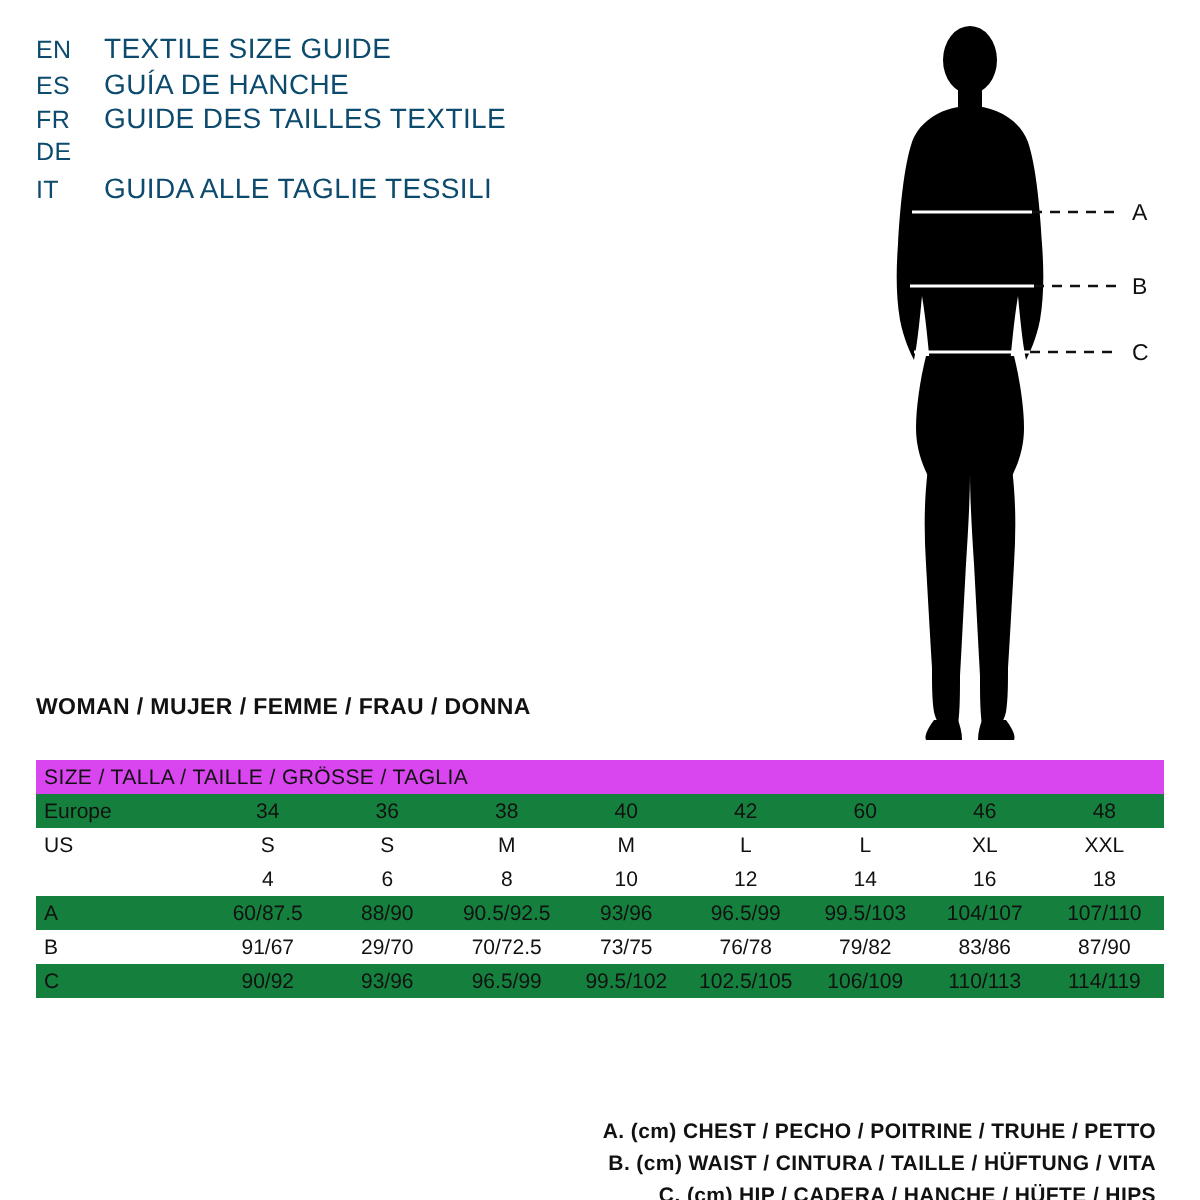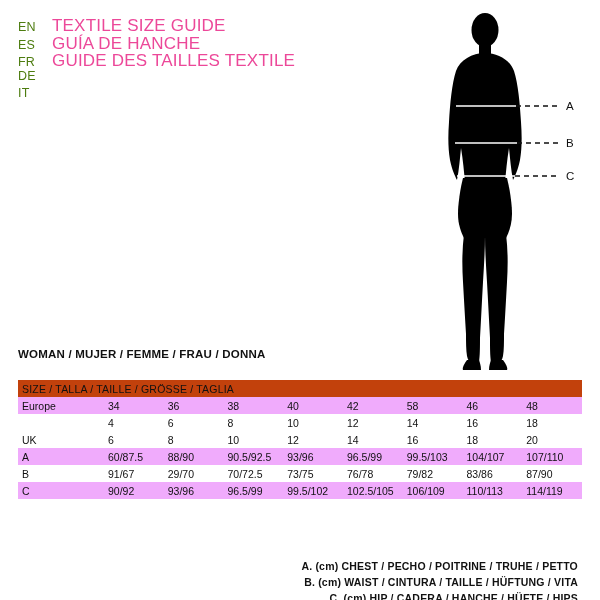--- a/index.html
+++ b/index.html
@@ -26,26 +26,26 @@
   }
   .lang-row {
     display: flex;
     align-items: baseline;
     height: 17.5px;
   }
   .lang-code {
     width: 34px;
     font-size: 12.5px;
     letter-spacing: 0.2px;
-    color: #4d7c0f;
+    color: #0c4a6e;
   }
   .lang-title {
-    font-size: 17px;
-    letter-spacing: 0.2px;
-    color: #ec4899;
+    font-size: 14px;
+    letter-spacing: 0.2px;
+    color: #0c4a6e;
     white-space: nowrap;
   }
 
   
   .figure-wrap {
     position: absolute;
     left: 400px;
     top: 8px;
     width: 200px;
     height: 370px;
@@ -77,31 +77,31 @@
     font-size: 10.5px;
   }
   table.size-table td {
     height: 17px;
     padding: 0 4px;
     color: #111;
     white-space: nowrap;
     overflow: hidden;
   }
   .row-head td {
-    background: #c2410c;
+    background: #d946ef;
     font-weight: normal;
     font-size: 10.5px;
     letter-spacing: 0.2px;
     text-align: left;
     height: 18px;
   }
-  .row-shaded td { background: #f0abfc; }
+  .row-shaded td { background: #15803d; }
   .row-plain td { background: #ffffff; }
   .col-label { width: 86px; text-align: left; padding-left: 4px; }
-  .cell { text-align: left; }
+  .cell { text-align: center; }
 
   
   .legend {
     position: absolute;
     left: 18px;
     top: 558px;
     width: 560px;
     text-align: right;
   }
   .legend-row {
@@ -137,20 +137,21 @@
     </div>
     <div class="lang-row">
       <span class="lang-code">FR</span>
       <span class="lang-title">GUIDE DES TAILLES TEXTILE</span>
     </div>
     <div class="lang-row">
       <span class="lang-code">DE</span>
     </div>
     <div class="lang-row">
       <span class="lang-code">IT</span>
+      <span class="lang-title">GUIDA ALLE TAGLIE TESSILI</span>
     </div>
   </div>
 
   <div class="figure-wrap">
     <svg width="200" height="370" viewBox="0 0 200 370" xmlns="http://www.w3.org/2000/svg">
 
       <g fill="#000000">
 
         <ellipse cx="85" cy="22" rx="13.5" ry="17"></ellipse>
 
@@ -231,49 +232,49 @@
           <td colspan="9">SIZE / TALLA / TAILLE / GRÖSSE / TAGLIA</td>
         </tr>
 
         <tr class="row-shaded">
           <td class="col-label">Europe</td>
           <td class="cell">34</td>
           <td class="cell">36</td>
           <td class="cell">38</td>
           <td class="cell">40</td>
           <td class="cell">42</td>
-          <td class="cell">58</td>
+          <td class="cell">60</td>
           <td class="cell">46</td>
           <td class="cell">48</td>
         </tr>
 
+        <tr class="row-plain">
+          <td class="col-label">US</td>
+          <td class="cell">S</td>
+          <td class="cell">S</td>
+          <td class="cell">M</td>
+          <td class="cell">M</td>
+          <td class="cell">L</td>
+          <td class="cell">L</td>
+          <td class="cell">XL</td>
+          <td class="cell">XXL</td>
+        </tr>
 
         <tr class="row-plain">
           <td class="col-label"></td>
           <td class="cell">4</td>
           <td class="cell">6</td>
           <td class="cell">8</td>
           <td class="cell">10</td>
           <td class="cell">12</td>
           <td class="cell">14</td>
           <td class="cell">16</td>
           <td class="cell">18</td>
         </tr>
 
-        <tr class="row-plain">
-          <td class="col-label">UK</td>
-          <td class="cell">6</td>
-          <td class="cell">8</td>
-          <td class="cell">10</td>
-          <td class="cell">12</td>
-          <td class="cell">14</td>
-          <td class="cell">16</td>
-          <td class="cell">18</td>
-          <td class="cell">20</td>
-        </tr>
 
         <tr class="row-shaded">
           <td class="col-label">A</td>
           <td class="cell">60/87.5</td>
           <td class="cell">88/90</td>
           <td class="cell">90.5/92.5</td>
           <td class="cell">93/96</td>
           <td class="cell">96.5/99</td>
           <td class="cell">99.5/103</td>
           <td class="cell">104/107</td>

